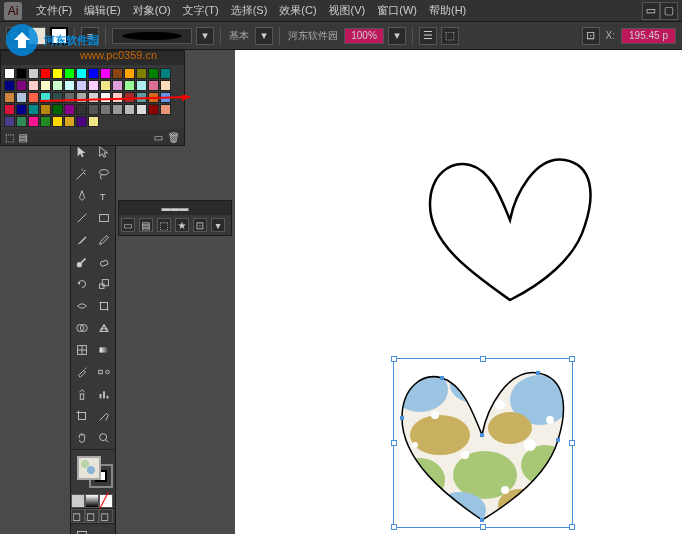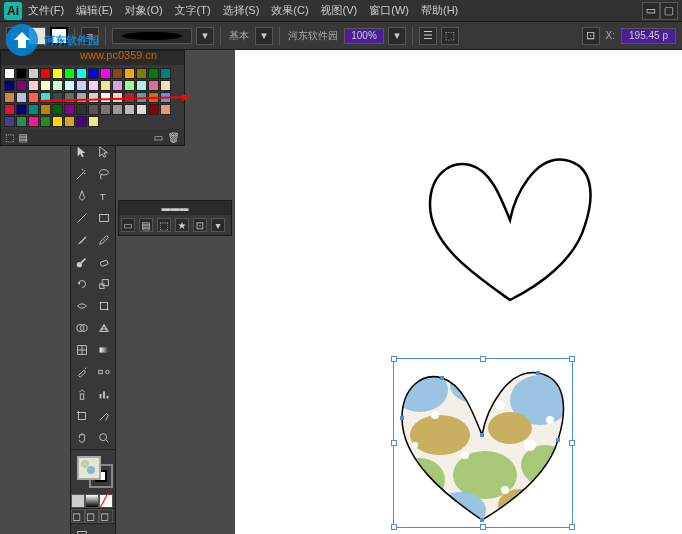--- a/index.html
+++ b/index.html
@@ -1,26 +1,26 @@
 <!DOCTYPE html>
 <html><head>
 <meta charset="utf-8">
 <style>
 *{margin:0;padding:0;box-sizing:border-box;font-family:"Microsoft YaHei",sans-serif;font-size:11px;color:#ccc}
 body{background:#4a4a4a;width:682px;height:534px;overflow:hidden;position:relative}
 .menubar{background:#323232;height:22px;display:flex;align-items:center;padding:0 4px;border-bottom:1px solid #1a1a1a}
-.ai-logo{width:18px;height:18px;background:#14b8a6;color:#330000;font-weight:bold;display:flex;align-items:center;justify-content:center;border-radius:2px;font-size:12px}
+.ai-logo{width:18px;height:18px;background:#737373;color:#330000;font-weight:normal;display:flex;align-items:center;justify-content:center;border-radius:2px;margin-right:8px;font-size:12px}
 .menu-item{padding:2px 6px;cursor:pointer;white-space:nowrap}
 .controlbar{background:#383838;height:28px;display:flex;align-items:center;padding:0 6px;gap:4px;border-bottom:1px solid #1a1a1a}
 .ctrl-btn{width:18px;height:18px;background:#2a2a2a;border:1px solid #555;display:flex;align-items:center;justify-content:center;cursor:pointer}
 .ctrl-sep{width:1px;height:18px;background:#555;margin:0 2px}
 .brush-preview{width:80px;height:16px;background:#2a2a2a;border:1px solid #555;display:flex;align-items:center;justify-content:center}
 .brush-shape{width:60px;height:8px;background:#000;border-radius:50%}
 .ctrl-label{font-size:10px;color:#aaa;margin:0 2px}
-.ctrl-input{width:40px;height:16px;background:#4c1d95;border:1px solid #555;color:#ccc;font-size:10px;text-align:center}
+.ctrl-input{width:40px;height:16px;background:#be185d;border:1px solid #555;color:#ccc;font-size:10px;text-align:center}
 .ctrl-input.wide{width:55px}
 .main{display:flex;height:484px;position:relative}
 .watermark{position:absolute;left:0;top:22px;z-index:100;pointer-events:none}
 .swatches-panel{position:absolute;left:0;top:50px;width:185px;background:#383838;border:1px solid #1a1a1a;z-index:50}
 .swatches-header{height:14px;background:#2a2a2a;display:flex;align-items:center;padding:0 4px}
 .swatch-grid{display:flex;flex-wrap:wrap;padding:2px}
 .swatch{width:11px;height:11px;margin:0.5px;border:1px solid #222;cursor:pointer}
 .swatch-footer{height:16px;background:#323232;display:flex;align-items:center;padding:0 4px;gap:4px}
 .red-arrow{position:absolute;left:40px;top:95px;z-index:60;pointer-events:none}
 .toolbox{position:absolute;left:70px;top:130px;width:46px;background:#383838;border:1px solid #1a1a1a;z-index:40}

